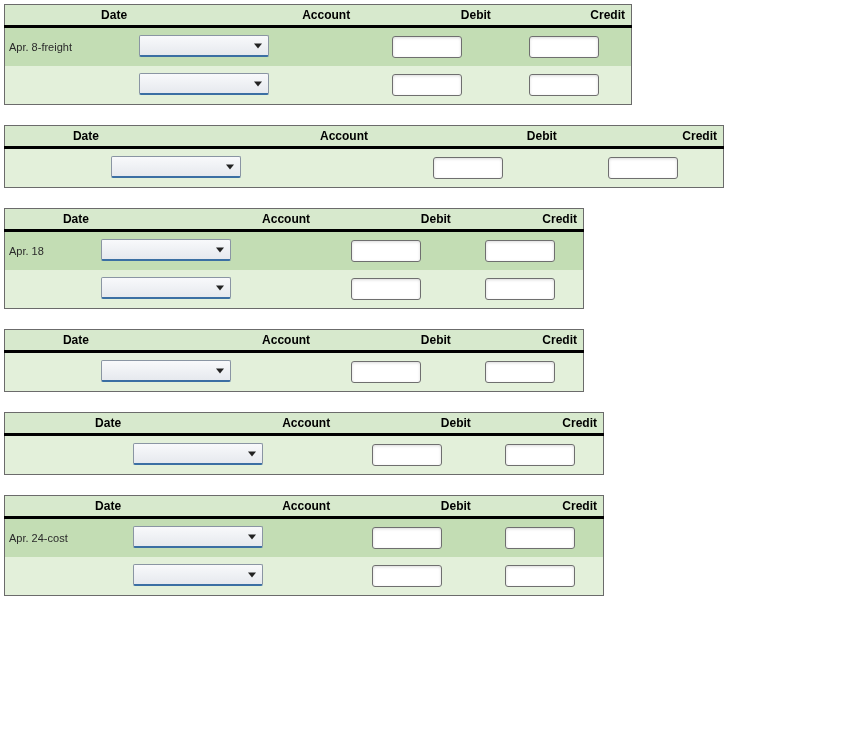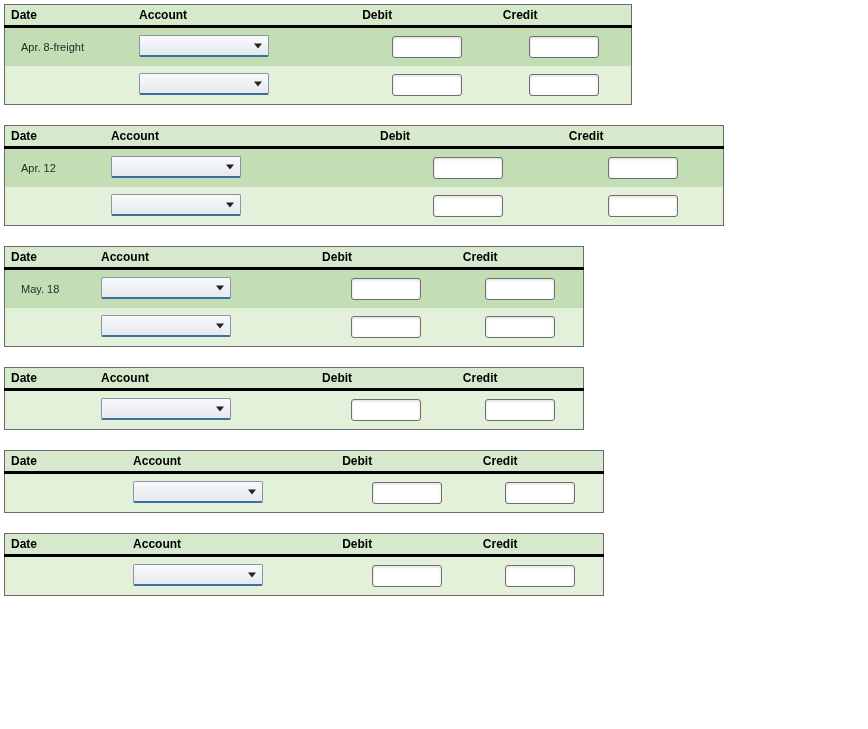--- a/index.html
+++ b/index.html
@@ -12,37 +12,37 @@
     color: #000;
   }
   .je-table {
     border-collapse: collapse;
     margin-bottom: 20px;
     border: 1px solid #6b6b6b;
   }
   .je-table th {
     background: #d7e9cd;
     font-weight: bold;
-    text-align: left;
+    text-align: right;
     padding: 3px 6px;
     font-size: 12px;
   }
   .je-table thead tr {
     border-bottom: 3px solid #000;
   }
   .je-table td {
     padding: 7px 6px;
     vertical-align: middle;
     font-size: 11px;
   }
   .row-a td { background: #c3ddb4; }
   .row-b td { background: #e3f0da; }
   .je-table td.date-cell {
     color: #2a2a2a;
-    padding-left: 16px;
+    padding-left: 4px;
     margin-left: 14px;
   }
   .acct-select {
     display: inline-block;
     width: 130px;
     height: 22px;
     background: linear-gradient(#f8f9fb, #e6e9ee);
     border: 1px solid #8a95a3;
     border-bottom: 2px solid #3b6fa3;
     border-radius: 2px;
@@ -114,26 +114,20 @@
       </colgroup>
       <thead>
         <tr>
           <th>Date</th>
           <th>Account</th>
           <th>Debit</th>
           <th>Credit</th>
         </tr>
       </thead>
       <tbody>
-        <tr class="row-a">
-          <td class="date-cell">Apr. 12</td>
-          <td><div class="acct-select"><span class="caret"></span></div></td>
-          <td class="center"><input type="text" class="num-input" value="" style=""></td>
-          <td class="center"><input type="text" class="num-input" value="" style=""></td>
-        </tr>
         <tr class="row-b">
           <td class="date-cell"></td>
           <td><div class="acct-select"><span class="caret"></span></div></td>
           <td class="center"><input type="text" class="num-input" value="" style=""></td>
           <td class="center"><input type="text" class="num-input" value="" style=""></td>
         </tr>
       </tbody>
     </table>
     <table class="je-table" style="width: 580px;">
       <colgroup>
@@ -145,21 +139,21 @@
       <thead>
         <tr>
           <th>Date</th>
           <th>Account</th>
           <th>Debit</th>
           <th>Credit</th>
         </tr>
       </thead>
       <tbody>
         <tr class="row-a">
-          <td class="date-cell">May. 18</td>
+          <td class="date-cell">Apr. 18</td>
           <td><div class="acct-select"><span class="caret"></span></div></td>
           <td class="center"><input type="text" class="num-input" value="" style=""></td>
           <td class="center"><input type="text" class="num-input" value="" style=""></td>
         </tr>
         <tr class="row-b">
           <td class="date-cell"></td>
           <td><div class="acct-select"><span class="caret"></span></div></td>
           <td class="center"><input type="text" class="num-input" value="" style=""></td>
           <td class="center"><input type="text" class="num-input" value="" style=""></td>
         </tr>
@@ -222,20 +216,26 @@
       </colgroup>
       <thead>
         <tr>
           <th>Date</th>
           <th>Account</th>
           <th>Debit</th>
           <th>Credit</th>
         </tr>
       </thead>
       <tbody>
+        <tr class="row-a">
+          <td class="date-cell">Apr. 24-cost</td>
+          <td><div class="acct-select"><span class="caret"></span></div></td>
+          <td class="center"><input type="text" class="num-input" value="" style=""></td>
+          <td class="center"><input type="text" class="num-input" value="" style=""></td>
+        </tr>
         <tr class="row-b">
           <td class="date-cell"></td>
           <td><div class="acct-select"><span class="caret"></span></div></td>
           <td class="center"><input type="text" class="num-input" value="" style=""></td>
           <td class="center"><input type="text" class="num-input" value="" style=""></td>
         </tr>
       </tbody>
     </table>
   </div>
 

